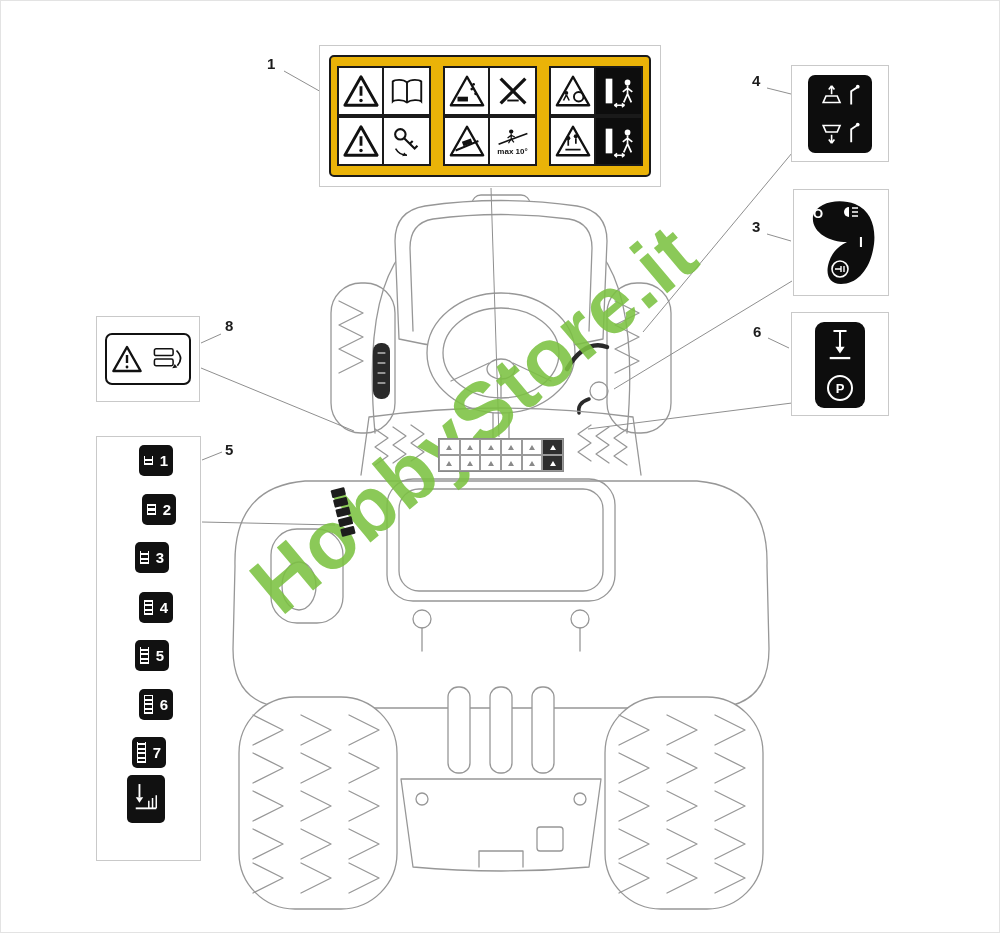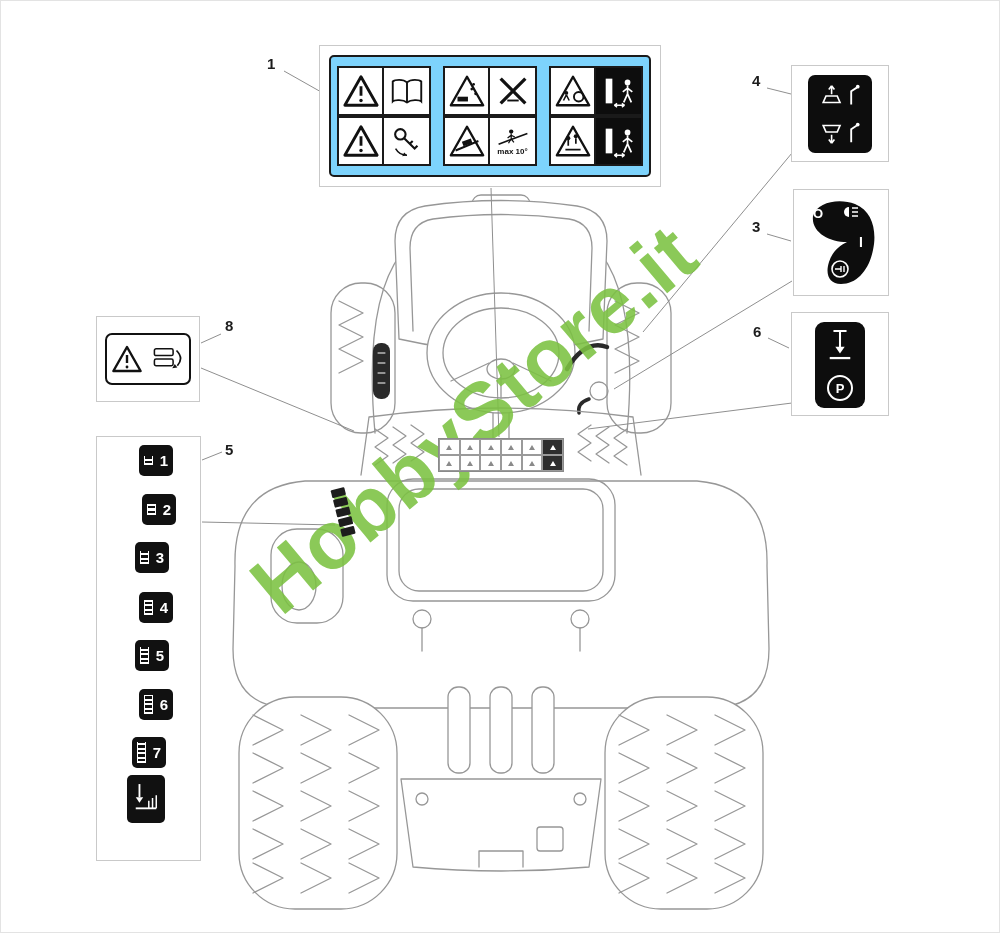--- a/index.html
+++ b/index.html
@@ -14,21 +14,21 @@
   
   .wm { position:absolute; z-index:2; left:262px; top:548px;
         transform:rotate(-40deg); transform-origin:0 50%;
         font-size:82px; font-weight:bold; letter-spacing:1px;
         color:#7cc242; opacity:.88; white-space:nowrap; }
 
   
   .panel1-outer { left:318px; top:44px; width:342px; height:142px;
                   display:flex; align-items:center; justify-content:center; }
   .panel1 { width:322px; height:122px; border:2px solid #1a1a1a; border-radius:5px;
-            background:#7dd3fc; display:flex; flex-direction:column; justify-content:center; }
+            background:#eab308; display:flex; flex-direction:column; justify-content:center; }
   .pg-row { display:flex; justify-content:center; gap:12px; }
   .pg-group { display:flex; }
   .pg-cell { width:47px; height:50px; border:2px solid #1a1a1a; background:#fff;
              display:flex; flex-direction:column; align-items:center; justify-content:center; }
   .pg-group .pg-cell + .pg-cell { border-left-width:0; }
   .pg-cell.black { background:#0d0d0d; }
   .max10 { font-size:8px; font-weight:bold; color:#111; line-height:1; }
 
   
   .box4 { left:790px; top:64px; width:98px; height:97px; }

